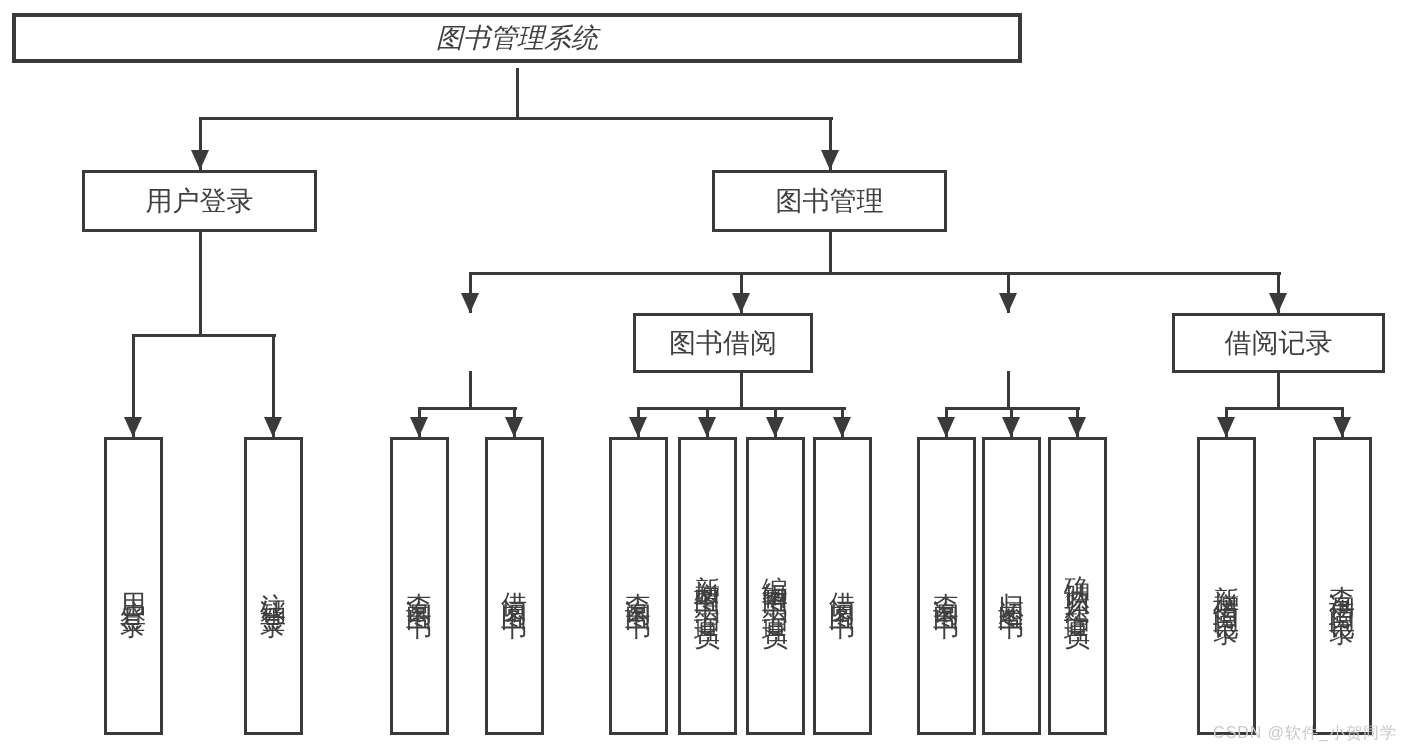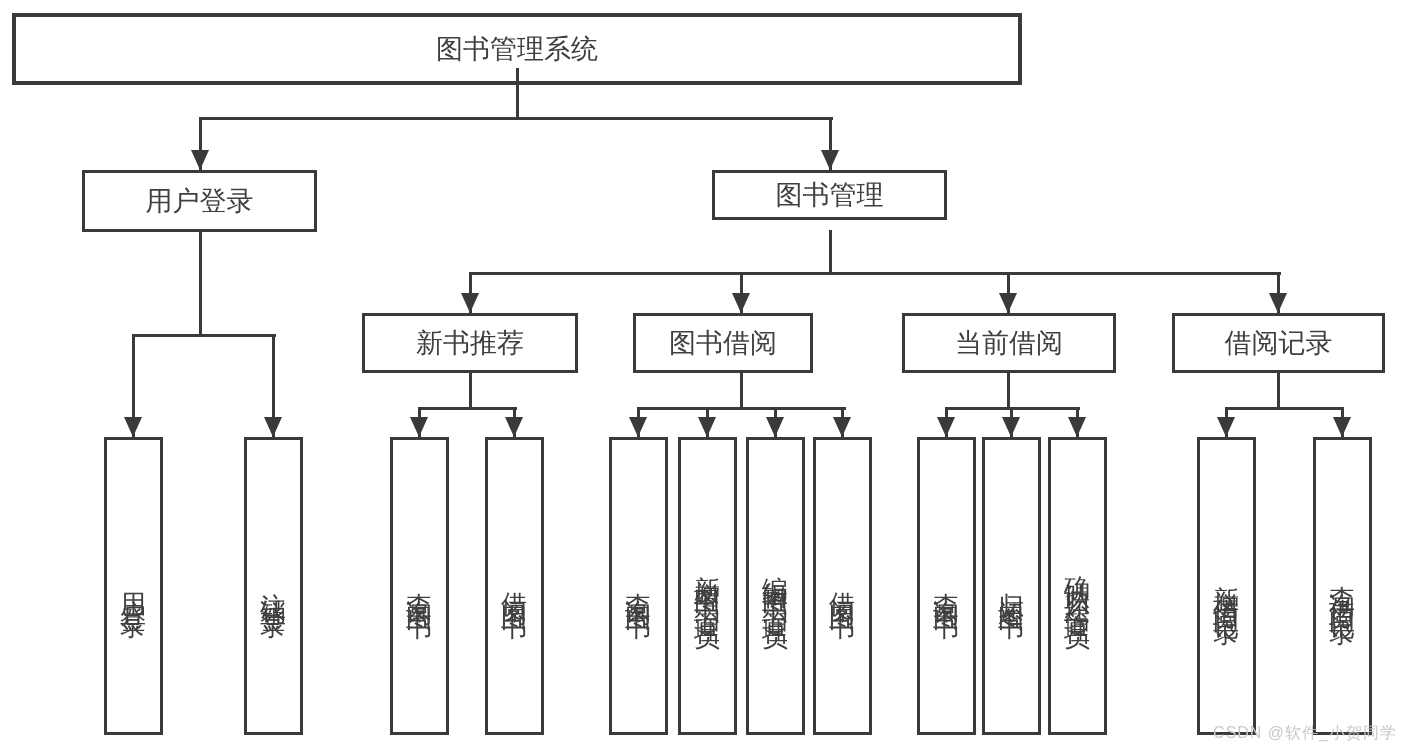--- a/index.html
+++ b/index.html
@@ -55,46 +55,44 @@
     color: #c9c9c9;
     letter-spacing: 1px;
     white-space: nowrap;
   }
 </style>
 </head>
 <body>
 
 <div id="canvas">
 
-  <div class="box box-root" style="left:12px; top:13px; width:1010px; height:72px;">图书管理系统</div>
+  <div class="box box-root" style="left:12px; top:13px; width:1010px; height:50px;font-style:italic;">图书管理系统</div>
 
   <div class="line" style="left:516px; top:68px; width:3px; height:52px;"></div>
   <div class="line" style="left:199px; top:117px; width:634px; height:3px;"></div>
   <div class="line" style="left:199px; top:117px; width:3px; height:53px;"></div>
   <div class="line" style="left:829px; top:117px; width:3px; height:53px;"></div>
   <div class="arrow" style="left:191px; top:150px;"></div>
   <div class="arrow" style="left:821px; top:150px;"></div>
 
   <div class="box box-h" style="left:82px; top:170px; width:235px; height:62px;">用户登录</div>
-  <div class="box box-h" style="left:712px; top:170px; width:235px; height:50px;">图书管理</div>
+  <div class="box box-h" style="left:712px; top:170px; width:235px; height:62px;">图书管理</div>
 
   <div class="line" style="left:829px; top:230px; width:3px; height:45px;"></div>
   <div class="line" style="left:469px; top:272px; width:812px; height:3px;"></div>
   <div class="line" style="left:469px; top:272px; width:3px; height:41px;"></div>
   <div class="line" style="left:740px; top:272px; width:3px; height:41px;"></div>
   <div class="line" style="left:1007px; top:272px; width:3px; height:41px;"></div>
   <div class="line" style="left:1277px; top:272px; width:3px; height:41px;"></div>
   <div class="arrow" style="left:461px; top:293px;"></div>
   <div class="arrow" style="left:732px; top:293px;"></div>
   <div class="arrow" style="left:999px; top:293px;"></div>
   <div class="arrow" style="left:1269px; top:293px;"></div>
 
-  <div class="box box-h" style="left:362px; top:313px; width:216px; height:60px;">新书推荐</div>
   <div class="box box-h" style="left:633px; top:313px; width:180px; height:60px;">图书借阅</div>
-  <div class="box box-h" style="left:902px; top:313px; width:214px; height:60px;">当前借阅</div>
   <div class="box box-h" style="left:1172px; top:313px; width:213px; height:60px;">借阅记录</div>
 
   <div class="line" style="left:199px; top:230px; width:3px; height:107px;"></div>
   <div class="line" style="left:132px; top:334px; width:144px; height:3px;"></div>
   <div class="line" style="left:132px; top:334px; width:3px; height:103px;"></div>
   <div class="line" style="left:272px; top:334px; width:3px; height:103px;"></div>
   <div class="arrow" style="left:124px; top:417px;"></div>
   <div class="arrow" style="left:264px; top:417px;"></div>
 
   <div class="line" style="left:469px; top:371px; width:3px; height:39px;"></div>

